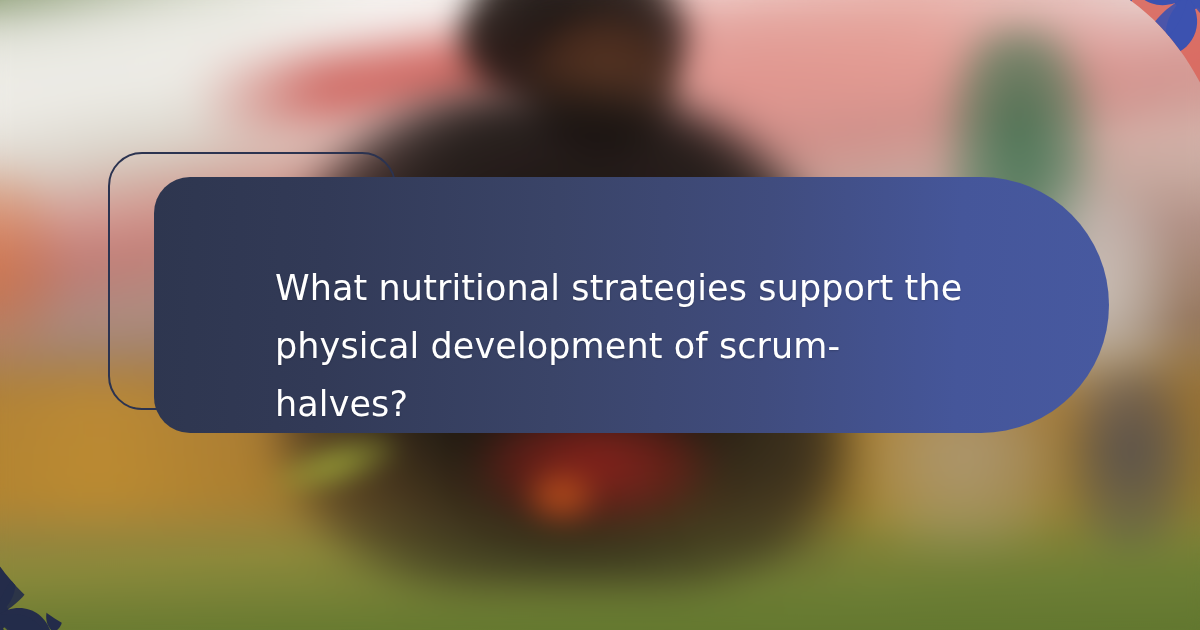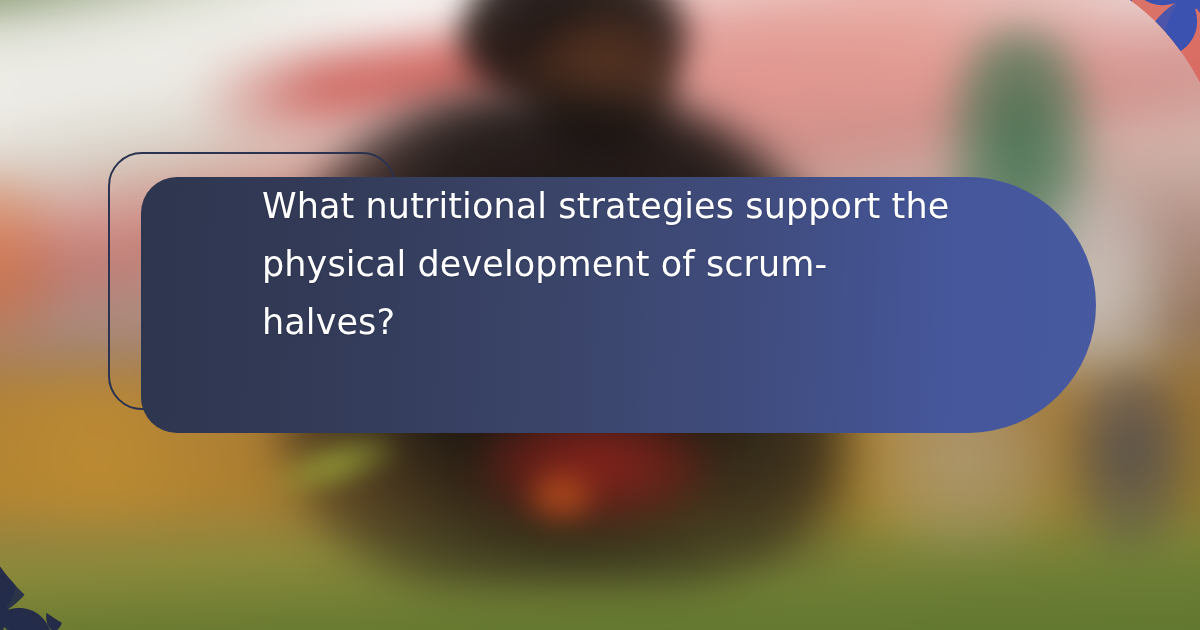--- a/index.html
+++ b/index.html
@@ -317,34 +317,34 @@
     width: 288px;
     height: 258px;
     border: 2px solid #2b3350;
     border-radius: 34px;
     box-sizing: border-box;
   }
 
   
   .quote-card {
     position: absolute;
-    left: 141px;
+    left: 154px;
     top: 177px;
     width: 955px;
     height: 256px;
     border-radius: 36px 128px 128px 36px;
     background: linear-gradient(92deg,
         #2e364f 0%,
         #323a57 18%,
         #3a4468 42%,
         #404c7e 64%,
         #45569a 84%,
         #4759a0 100%);
     display: flex;
-    align-items: flex-start;
+    align-items: flex-end;
     box-sizing: border-box;
     padding: 0 90px 0 121px;
   }
 
   .quote-text {
     color: #ffffff;
     font-size: 35px;
     line-height: 58px;
     font-weight: 400;
     letter-spacing: 0.1px;

